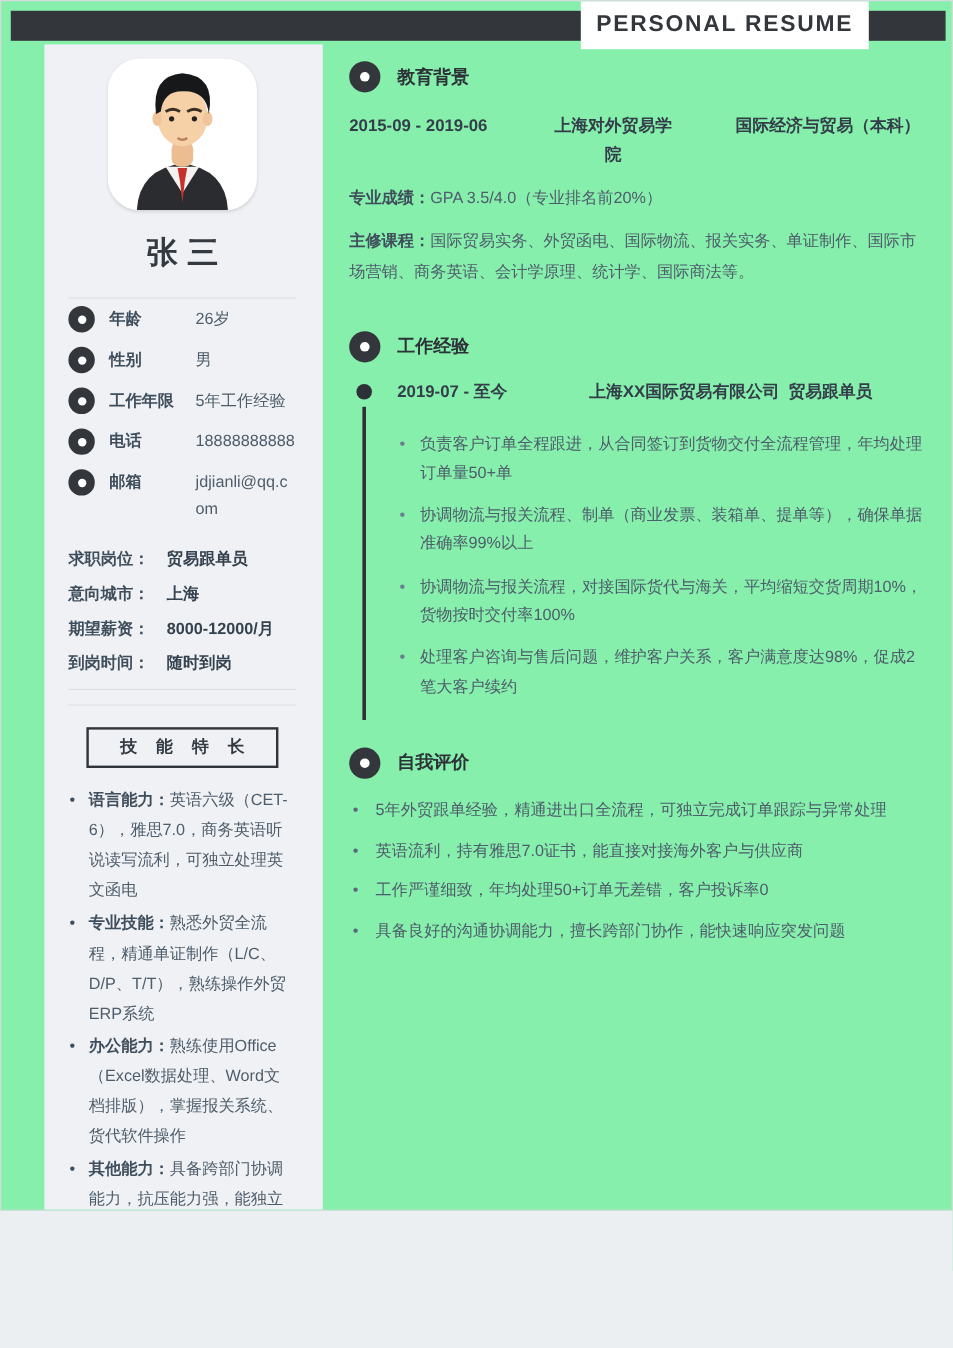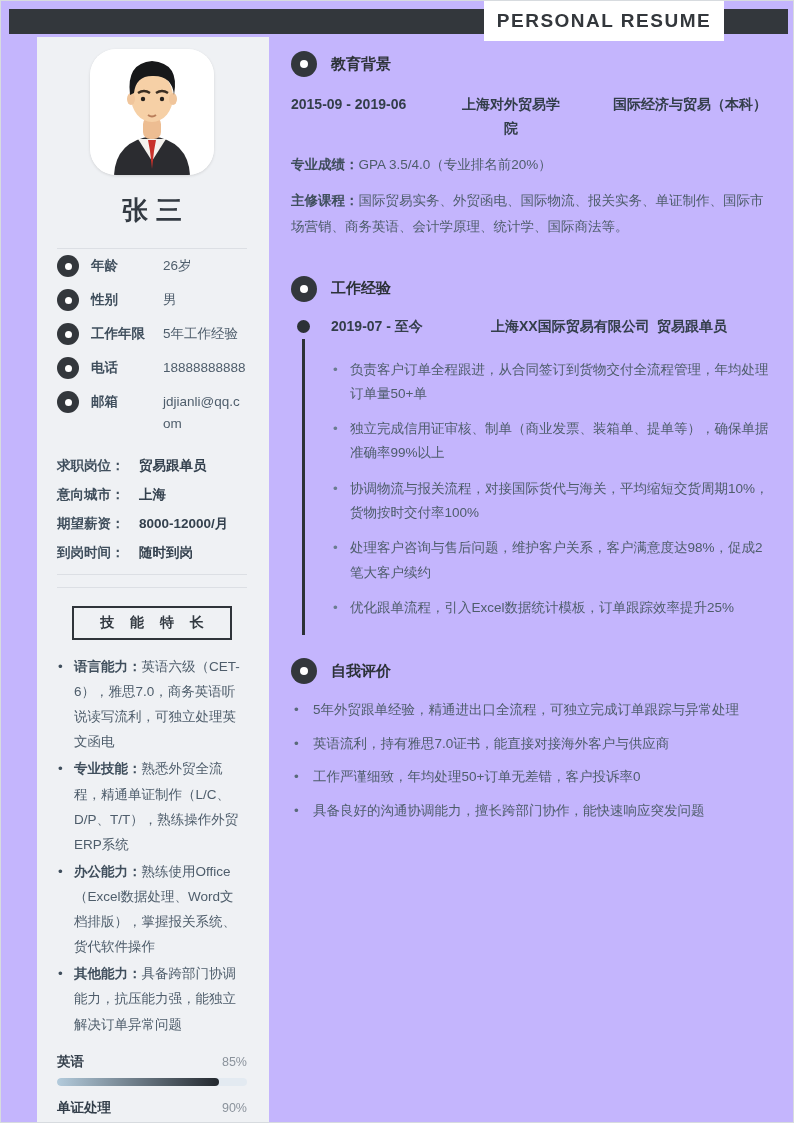--- a/index.html
+++ b/index.html
@@ -1,20 +1,20 @@
 <!DOCTYPE html>
 <html><head>
 <meta charset="utf-8">
 <style>
   * { margin:0; padding:0; box-sizing:border-box; }
   html,body { background:#eceff1; }
   body { font-family:"Liberation Sans","DejaVu Sans",sans-serif; }
   .page{
-    position:relative; width:794px; height:1123px; margin:0 auto;
-    background:#c4b5fd; border:1px solid #d7dbdf; overflow:hidden;
+    position:relative; width:794px; height:1009px; margin:0 auto;
+    background:#86efac; border:1px solid #d7dbdf; overflow:hidden;
     color:#4e5d6b;
   }
   
   .topbar{ position:absolute; top:8px; left:8px; right:5px; height:25px; background:#33373c; }
   .title-box{
     position:absolute; top:0; left:483px; width:240px; height:40px; background:#ffffff;
     display:flex; align-items:center; justify-content:center;
     font-weight:bold; font-size:19px; letter-spacing:1.5px; color:#33373c;
   }
   
@@ -243,27 +243,26 @@
       <div class="xp-entry">
         <div class="xp-head">
           <span class="xp-period">2019-07 - 至今</span>
           <span class="xp-company">上海XX国际贸易有限公司</span>
           <span class="xp-role">贸易跟单员</span>
         </div>
         <ul class="xp-bullets">
 
             <li>负责客户订单全程跟进，从合同签订到货物交付全流程管理，年均处理订单量50+单</li>
 
-            <li>独立完成信用证审核、制单（商业发票、装箱单、提单等），确保单据准确率99%以上</li>
+            <li>协调物流与报关流程、制单（商业发票、装箱单、提单等），确保单据准确率99%以上</li>
 
             <li>协调物流与报关流程，对接国际货代与海关，平均缩短交货周期10%，货物按时交付率100%</li>
 
             <li>处理客户咨询与售后问题，维护客户关系，客户满意度达98%，促成2笔大客户续约</li>
 
-            <li>优化跟单流程，引入Excel数据统计模板，订单跟踪效率提升25%</li>
           </ul>
       </div>
     </section>
 
     <section class="ev-section">
       <div class="section-head">
         <span class="donut"></span>
         <span class="section-title">自我评价</span>
       </div>
       <ul class="ev-bullets">

